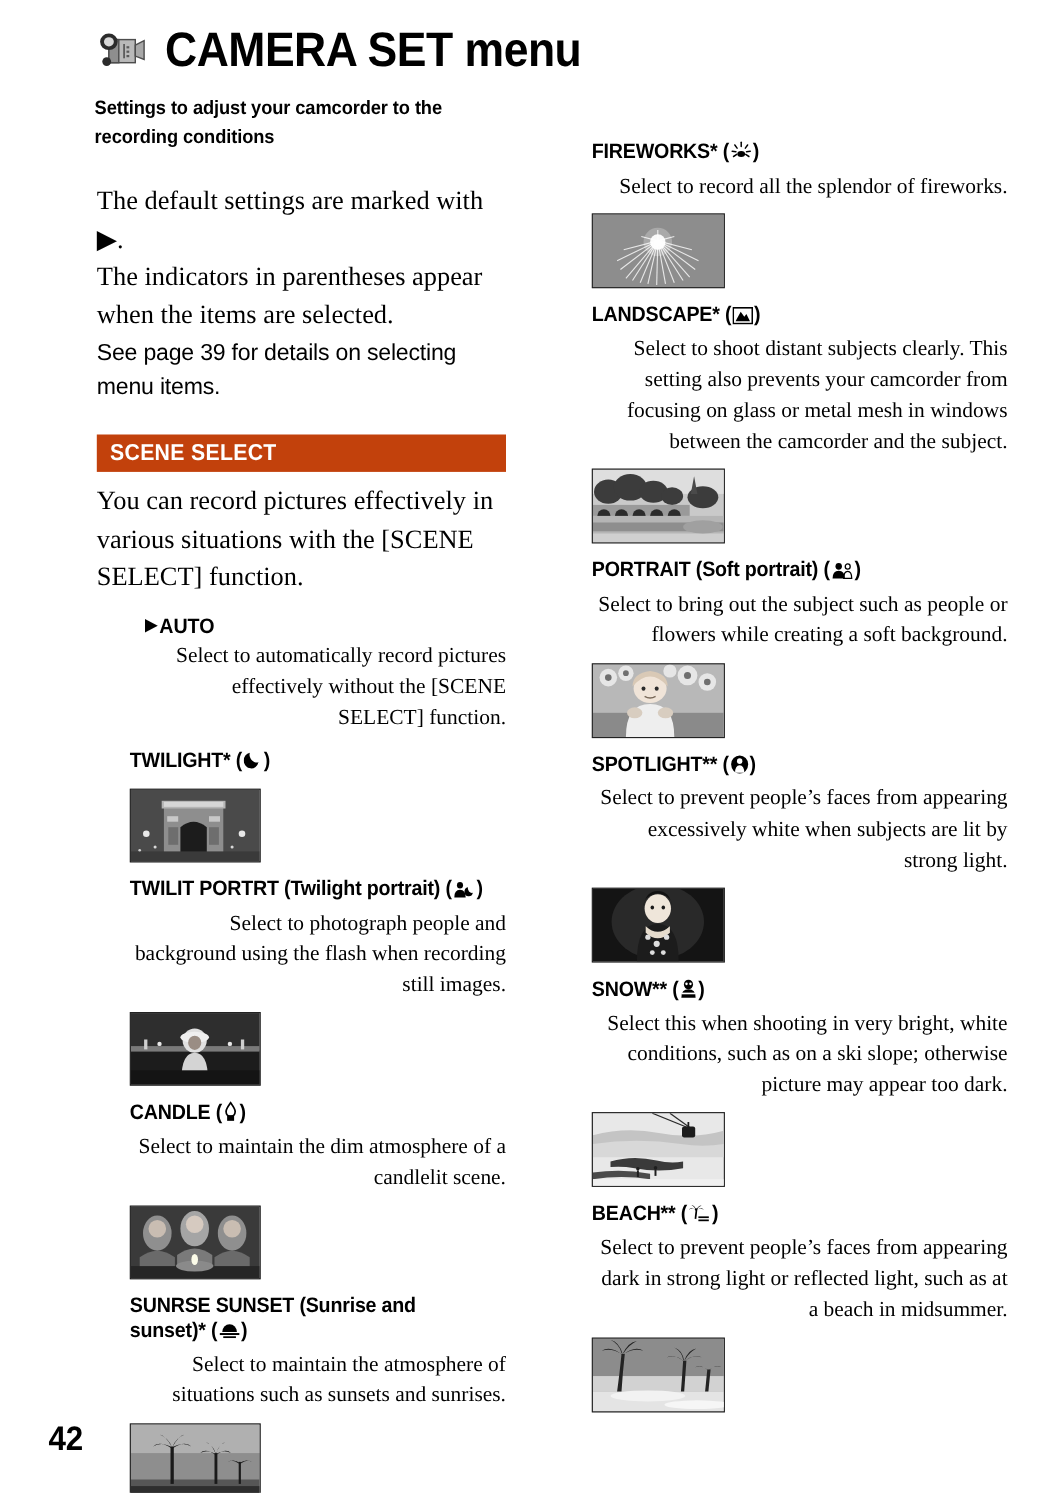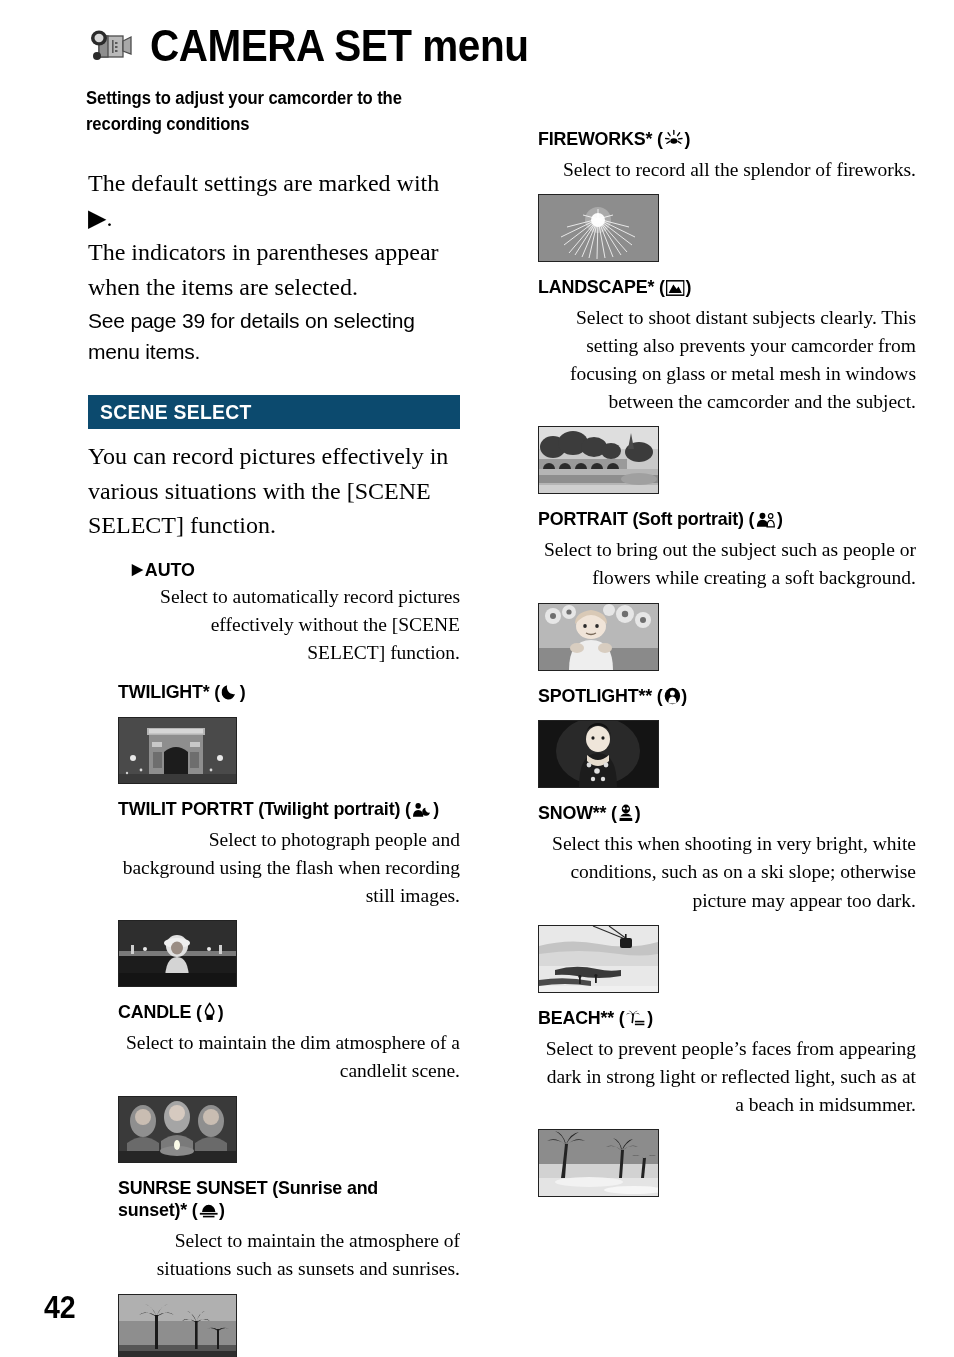--- a/index.html
+++ b/index.html
@@ -56,21 +56,21 @@
     font-weight: normal;
     font-size: 21px;
     line-height: 1.48;
     letter-spacing: -0.2px;
   }
 
   
   .section-bar {
     margin-top: 28px;
     height: 34px;
-    background: #0c4a6e;
+    background: #c2410c;
     display: flex; align-items: center;
     padding-left: 12px;
   }
   .section-bar span {
     color: #ffffff;
     font-family: "Liberation Sans Narrow", "Liberation Sans", sans-serif;
     font-weight: bold;
     font-size: 21px;
     letter-spacing: 0.3px;
     transform: scaleX(0.92);
@@ -401,20 +401,21 @@
         </svg>
       </div>
     </div>
 
     <div class="entry">
       <span class="entry-head"><span>SPOTLIGHT** (</span><span class="hdr-icon"><svg width="18" height="18" viewBox="0 0 18 18">
               <circle cx="9" cy="9" r="8.2" fill="#000"></circle>
               <circle cx="9" cy="6" r="2.6" fill="#fff"></circle>
               <path d="M4.6 16.5 Q4.6 9.6 9 9.6 Q13.4 9.6 13.4 16.5 Z" fill="#fff"></path>
             </svg></span><span>)</span></span>
+      <p class="entry-body">Select to prevent people’s faces from appearing excessively white when subjects are lit by strong light.</p>
       <div class="photo photo-r">
         <svg width="119" height="66" viewBox="0 0 119 66" preserveAspectRatio="none">
           <rect width="119" height="66" fill="#141414"></rect>
           <ellipse cx="59" cy="30" rx="42" ry="34" fill="#3a3a3a" opacity="0.55"></ellipse>
           <ellipse cx="59" cy="18" rx="12" ry="13" fill="#efe6da"></ellipse>
           <path d="M46 16 Q48 2 59 2 Q70 2 72 16 Q72 6 59 4 Q46 6 46 16 Z" fill="#111"></path>
           <path d="M40 66 Q40 32 59 32 Q78 32 78 66 Z" fill="#1c1c1c"></path>
           <path d="M48 34 Q59 44 70 34 L70 40 Q59 50 48 40 Z" fill="#e6dccd"></path>
           <g fill="#dedede">
             <circle cx="50" cy="44" r="2.4"></circle>

